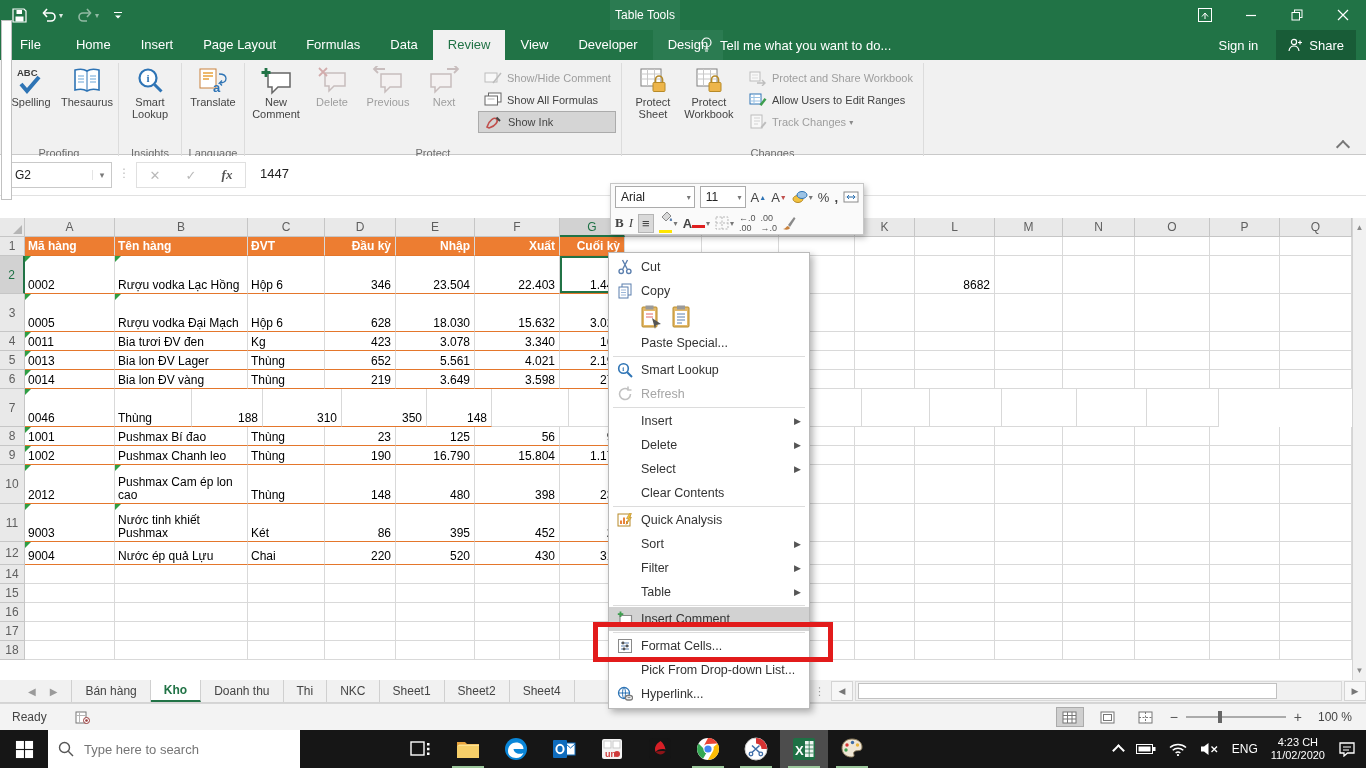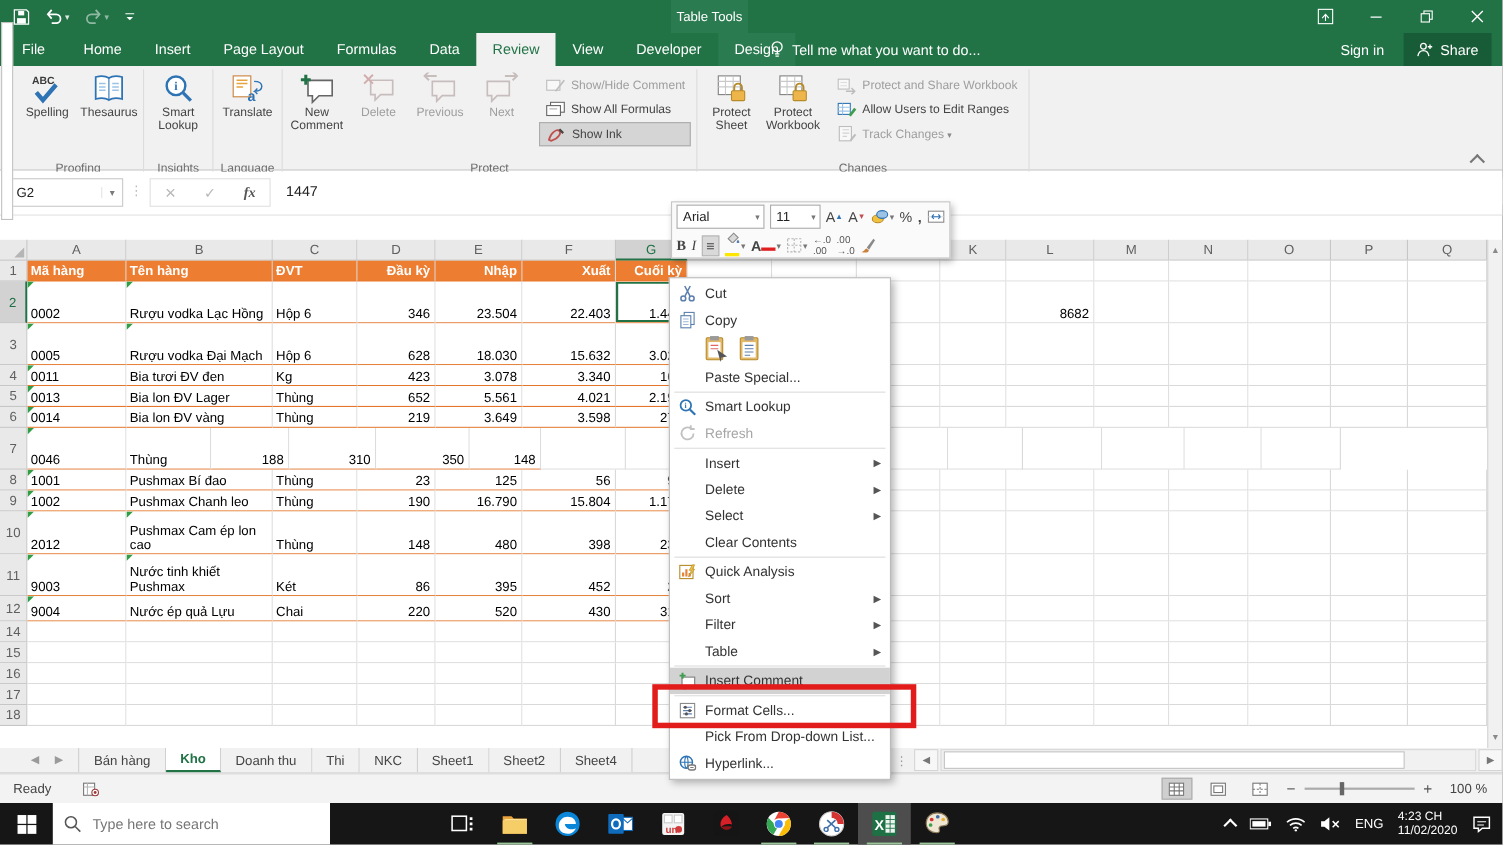--- a/index.html
+++ b/index.html
@@ -23,21 +23,21 @@
   .tab{height:30px;line-height:30px;padding:0 15px;color:#fff;font-size:13px;white-space:nowrap;}
   .tab.file{padding:0 20px;font-size:13px;}
   .tab.active{background:#F1F1F1;color:#217346;}
   .tab.contextual{background:#2B7B51;}
   #tellme{position:absolute;left:700px;top:30px;height:30px;display:flex;align-items:center;gap:7px;color:#fff;font-size:13px;}
   #acct{position:absolute;right:10px;top:30px;height:30px;display:flex;align-items:center;gap:18px;color:#fff;font-size:13px;}
   #share-btn{display:flex;align-items:center;gap:6px;background:#185C37;height:30px;padding:0 12px;}
 
   
   #ribbonarea{left:0;top:60px;width:1366px;height:95px;background:#F1F1F1;border-bottom:1px solid #C9C9C9;box-sizing:border-box;}
-  #ribbon{display:flex;height:102px;align-items:stretch;padding-left:12px;}
+  #ribbon{display:flex;height:102px;align-items:stretch;padding-left:0;}
   .rgroup{display:flex;flex-direction:column;}
   .rbody{display:flex;flex:1;align-items:stretch;padding:2px 3px 0 3px;}
   .rlabel{text-align:center;font-size:11px;color:#6E6E6E;padding:0 6px 3px;}
   .rdiv{width:1px;background:#DCDCDC;margin:3px 0;}
   .rbtn{display:flex;flex-direction:column;align-items:center;width:56px;padding-top:4px;text-align:center;font-size:11px;line-height:12px;color:#444;}
   .rbtn .ric{height:30px;display:flex;align-items:center;}
   .rbtn.dis{color:#9E9E9E;}
   .dis svg{opacity:.5;}
   .rstack{display:flex;flex-direction:column;padding:5px 2px 0 6px;}
   .rsmall{display:flex;align-items:center;height:22px;padding:0 5px;font-size:11px;color:#444;white-space:nowrap;box-sizing:border-box;}
@@ -137,21 +137,21 @@
   #startbtn{width:48px;height:38px;display:flex;align-items:center;justify-content:center;}
   #tsearch{width:252px;height:38px;background:#FFFFFF;display:flex;align-items:center;padding:0 10px;gap:8px;box-sizing:border-box;}
   #tsearch input{border:none;outline:none;font-size:13px;color:#444;width:190px;font-family:"Liberation Sans",sans-serif;background:transparent;}
   #ticons{display:flex;margin-left:96px;}
   .ticon{width:48px;height:38px;display:flex;align-items:center;justify-content:center;position:relative;}
   .ticon.running:after{content:"";position:absolute;left:8px;bottom:0;width:32px;height:2px;background:#9CC79B;}
   .ticon.activeapp{background:#4D4D4D;}
   #tray{margin-left:auto;display:flex;align-items:center;gap:13px;padding-right:10px;color:#fff;}
   .chev-up-w{display:block;width:7px;height:7px;border-left:2px solid #fff;border-top:2px solid #fff;transform:rotate(45deg);margin-top:3px;}
   #tlang{font-size:12px;}
-  #tclock{font-size:11px;line-height:13px;}
+  #tclock{font-size:11px;text-align:center;line-height:13px;}
 </style>
 </head>
 <body>
 
 <div id="screen">
 
   <div id="titlebar" class="abs">
     <div class="qat">
       <span class="qbtn">
           <span>

